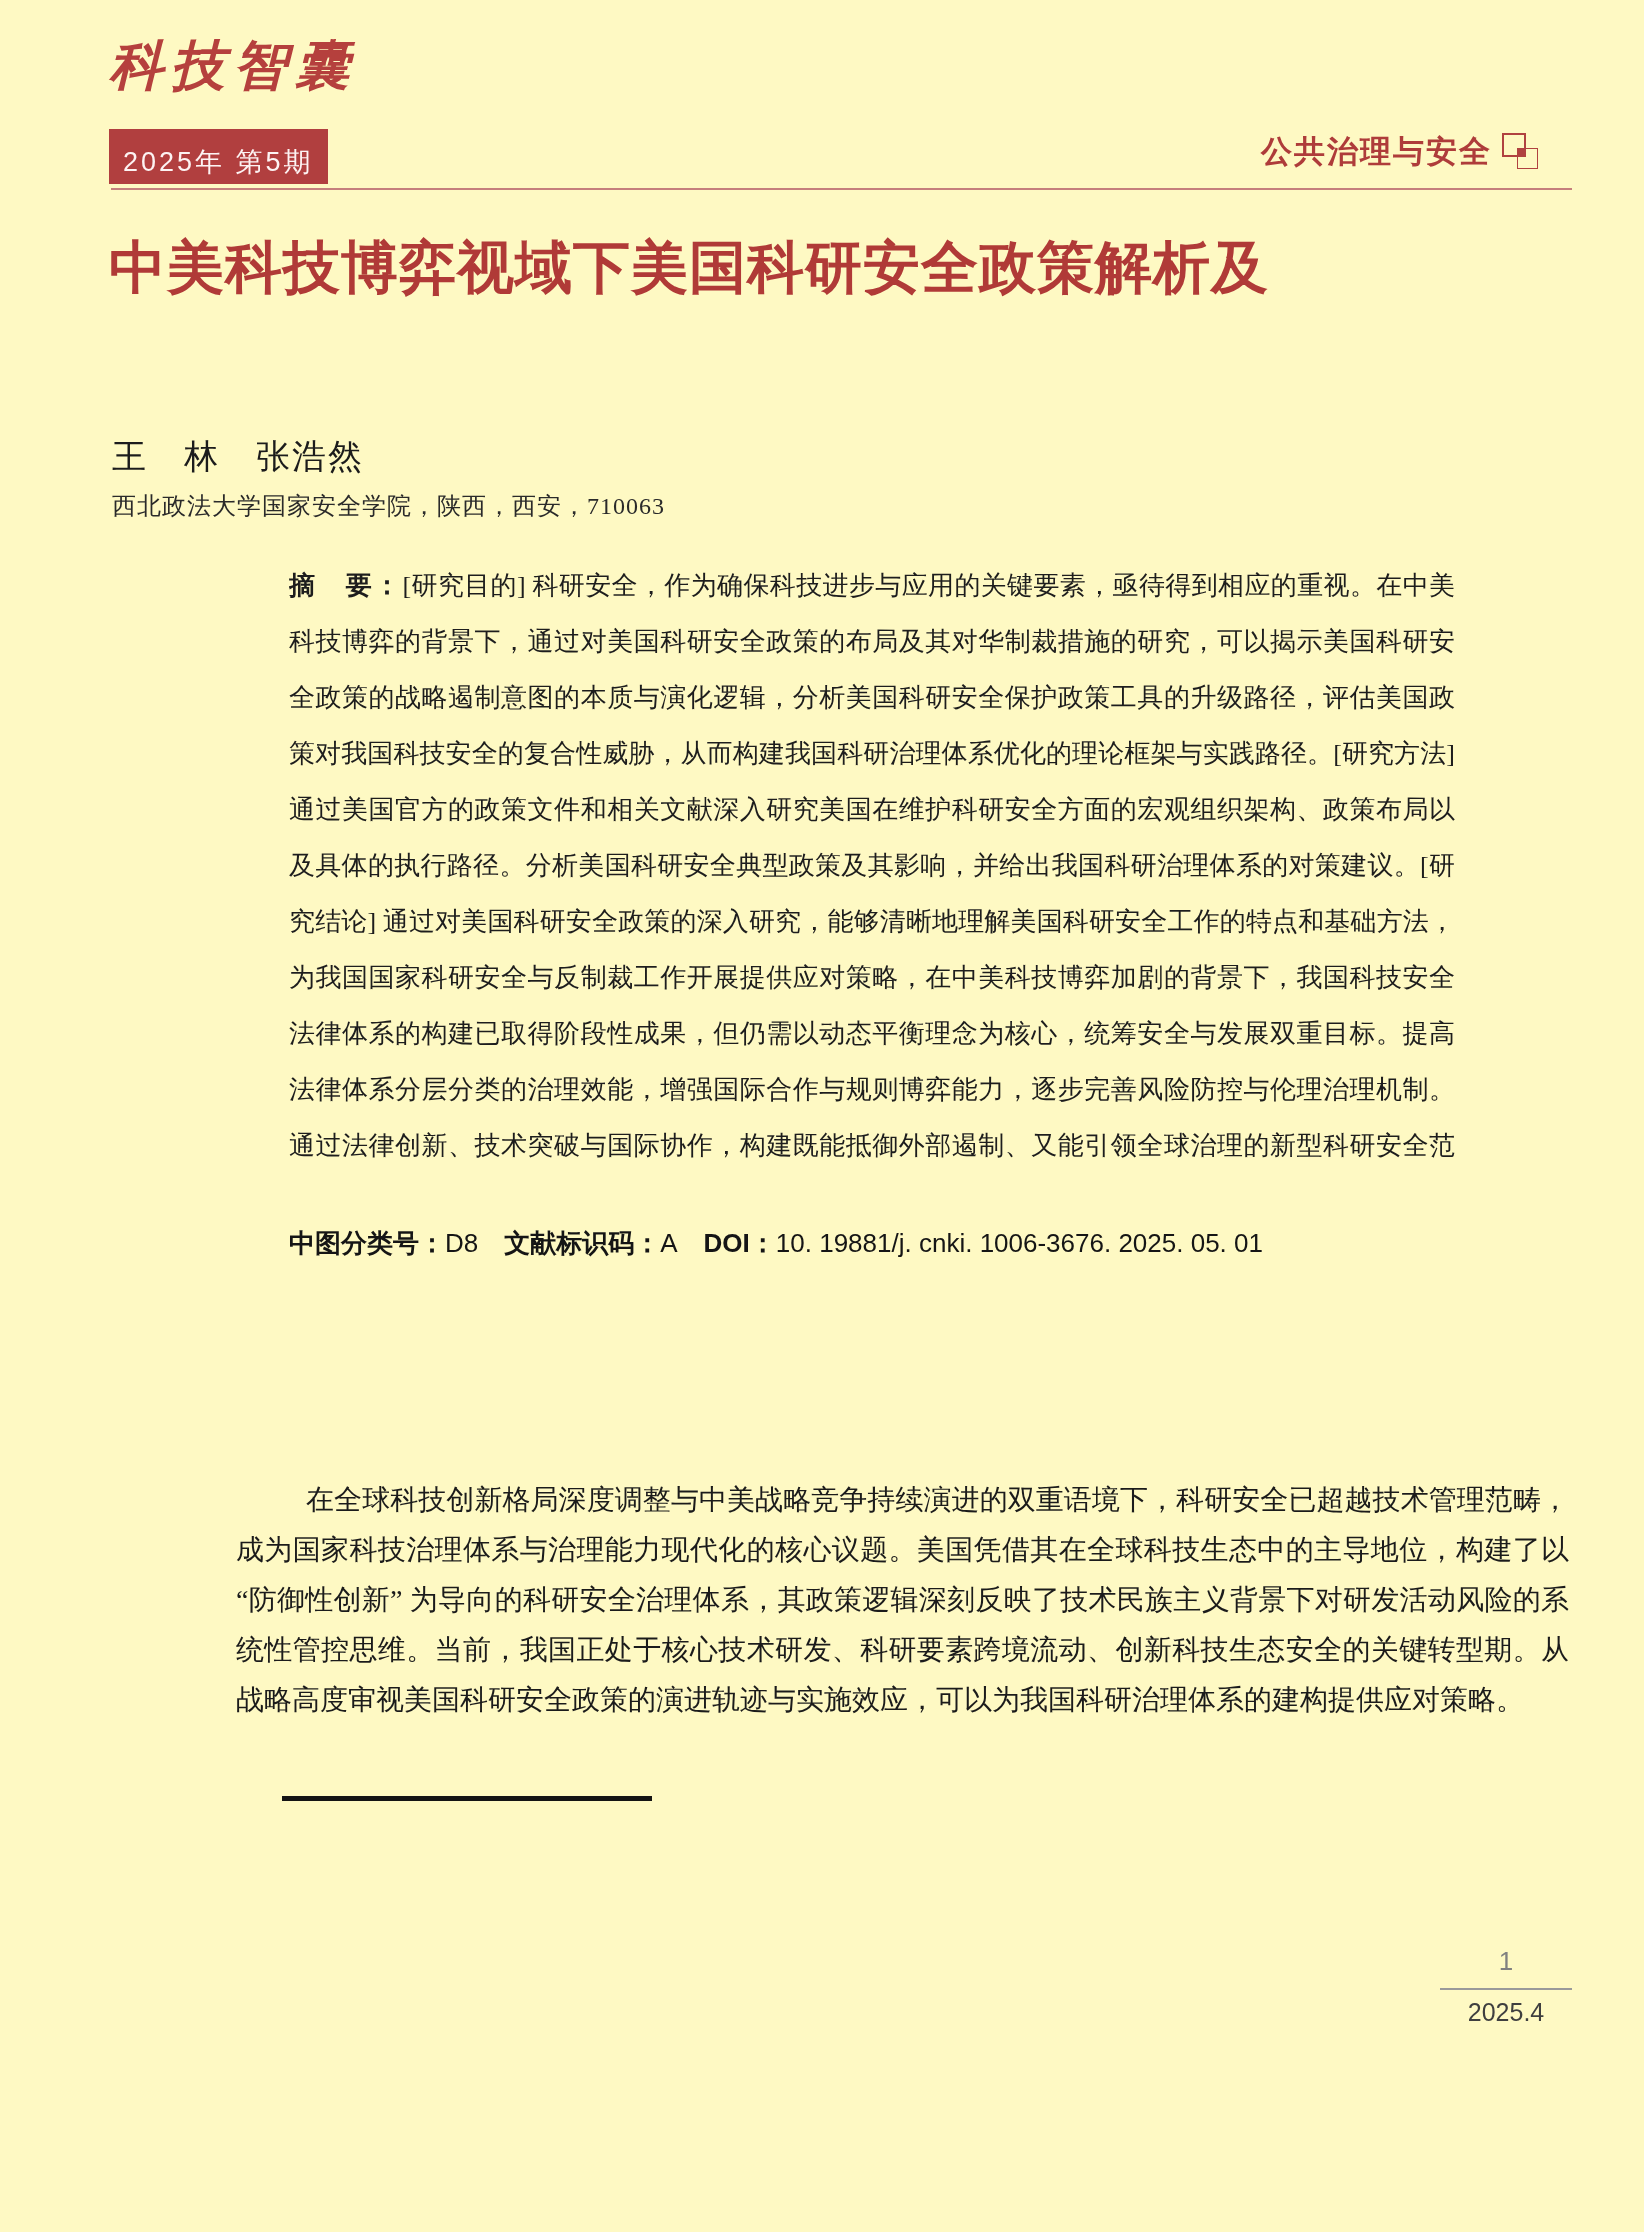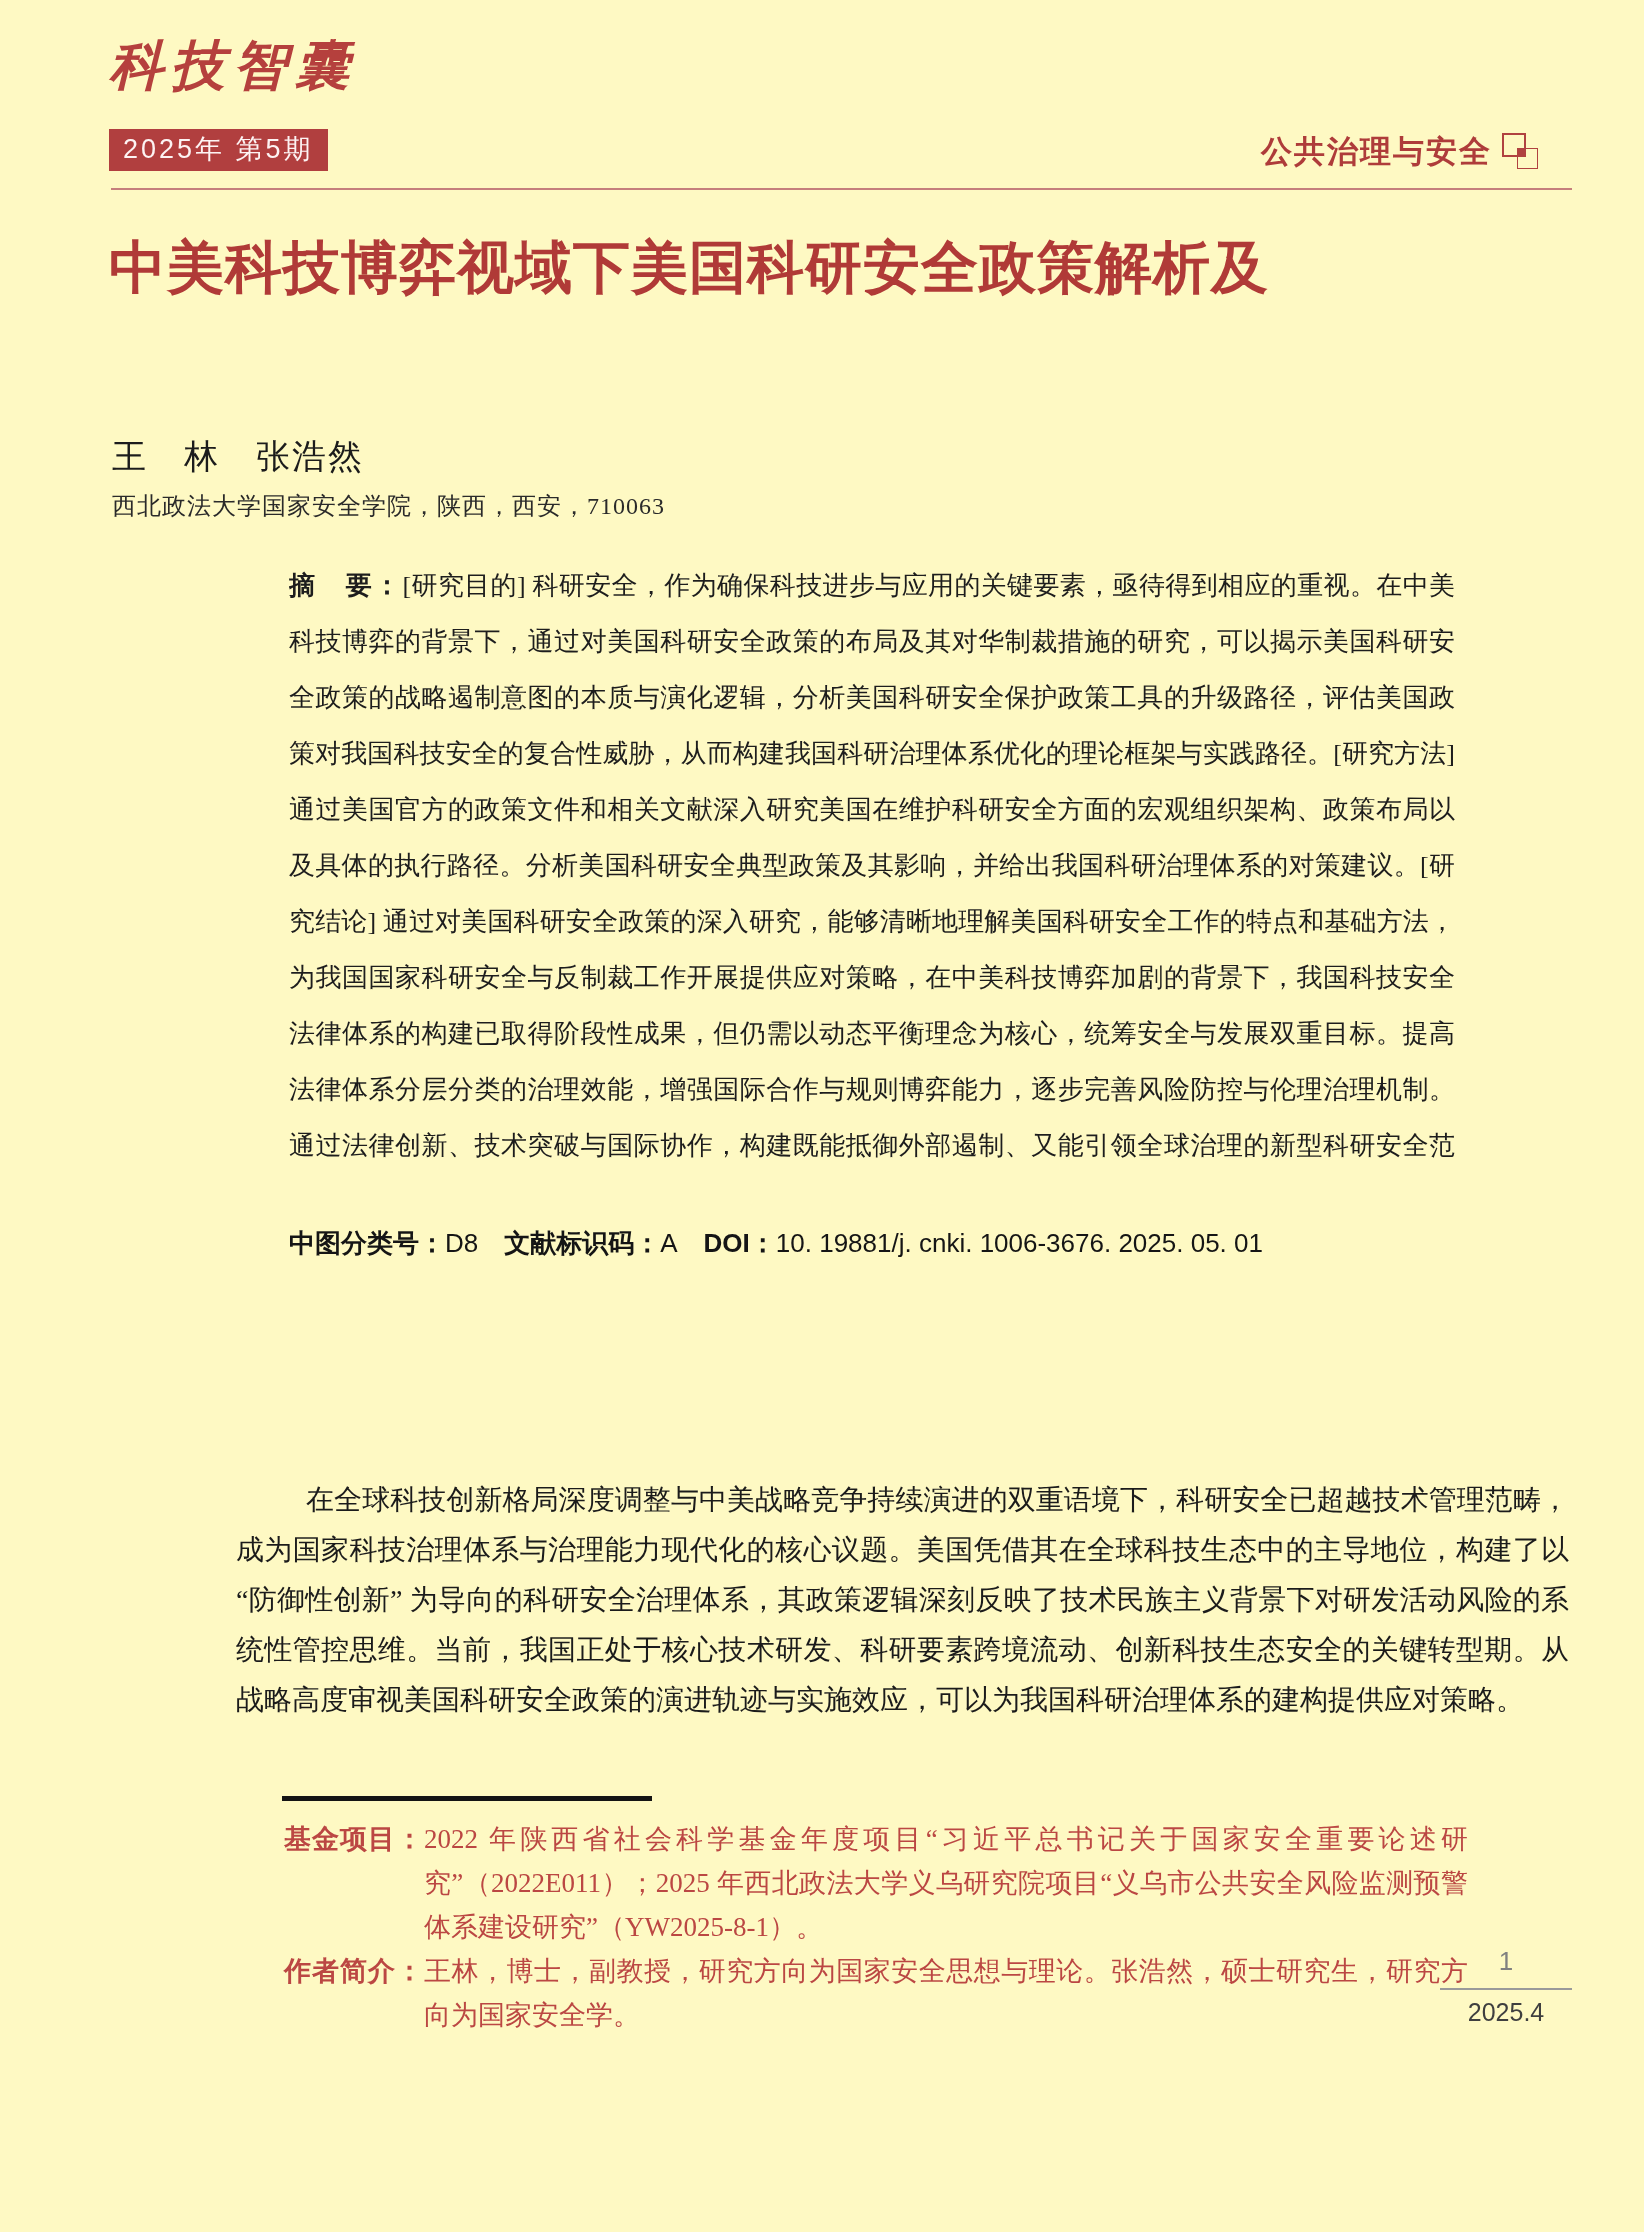--- a/index.html
+++ b/index.html
@@ -16,21 +16,21 @@
     position:absolute;left:109px;top:30px;
     font-family:"DejaVu Serif",serif;
     font-style:italic;font-weight:bold;
     font-size:54px;color:#b5403d;letter-spacing:8px;
     white-space:nowrap;
   }
   .issue-badge{
     position:absolute;left:109px;top:129px;
     background:#b13f3f;color:#fdf3f3;
     font-size:27px;line-height:1;
-    padding:7px 14px 8px 14px;letter-spacing:3px;
+    padding:20px 14px 8px 14px;letter-spacing:3px;
     white-space:nowrap;
   }
   .section-label{
     position:absolute;top:131px;right:105px;
     display:flex;align-items:center;gap:10px;
   }
   .section-label .txt{
     color:#ae3c3a;font-weight:bold;font-size:31px;letter-spacing:2px;
     white-space:nowrap;
   }
@@ -140,30 +140,20 @@
   <p class="abstract"><span class="lbl">摘　要：</span><span>[研究目的] 科研安全，作为确保科技进步与应用的关键要素，亟待得到相应的重视。在中美科技博弈的背景下，通过对美国科研安全政策的布局及其对华制裁措施的研究，可以揭示美国科研安全政策的战略遏制意图的本质与演化逻辑，分析美国科研安全保护政策工具的升级路径，评估美国政策对我国科技安全的复合性威胁，从而构建我国科研治理体系优化的理论框架与实践路径。[研究方法] 通过美国官方的政策文件和相关文献深入研究美国在维护科研安全方面的宏观组织架构、政策布局以及具体的执行路径。分析美国科研安全典型政策及其影响，并给出我国科研治理体系的对策建议。[研究结论] 通过对美国科研安全政策的深入研究，能够清晰地理解美国科研安全工作的特点和基础方法，为我国国家科研安全与反制裁工作开展提供应对策略，在中美科技博弈加剧的背景下，我国科技安全法律体系的构建已取得阶段性成果，但仍需以动态平衡理念为核心，统筹安全与发展双重目标。提高法律体系分层分类的治理效能，增强国际合作与规则博弈能力，逐步完善风险防控与伦理治理机制。通过法律创新、技术突破与国际协作，构建既能抵御外部遏制、又能引领全球治理的新型科研安全范式。</span></p>
 
 
   <div class="clc-line">
     <span class="lbl">中图分类号：</span><span class="val">D8</span><span class="gap"></span><span class="lbl">文献标识码：</span><span class="val">A</span><span class="gap"></span><span class="lbl">DOI：</span><span class="val">10. 19881/j. cnki. 1006-3676. 2025. 05. 01</span>
   </div>
 
   <p class="body-par">在全球科技创新格局深度调整与中美战略竞争持续演进的双重语境下，科研安全已超越技术管理范畴，成为国家科技治理体系与治理能力现代化的核心议题。美国凭借其在全球科技生态中的主导地位，构建了以 “防御性创新” 为导向的科研安全治理体系，其政策逻辑深刻反映了技术民族主义背景下对研发活动风险的系统性管控思维。当前，我国正处于核心技术研发、科研要素跨境流动、创新科技生态安全的关键转型期。从战略高度审视美国科研安全政策的演进轨迹与实施效应，可以为我国科研治理体系的建构提供应对策略。</p>
 
   <div class="footnote-rule"></div>
-  <div class="notes">
-    <div class="note">
-      <span class="nlbl">基金项目：</span>
-      <span class="ntxt">2022 年陕西省社会科学基金年度项目“习近平总书记关于国家安全重要论述研究”（2022E011）；2025 年西北政法大学义乌研究院项目“义乌市公共安全风险监测预警体系建设研究”（YW2025-8-1）。</span>
-    </div>
-    <div class="note">
-      <span class="nlbl">作者简介：</span>
-      <span class="ntxt">王林，博士，副教授，研究方向为国家安全思想与理论。张浩然，硕士研究生，研究方向为国家安全学。</span>
-    </div>
-  </div>
 
   <div class="footer">
     <div class="pagenum">1</div>
     <hr class="fline">
     <div class="fdate">2025.4</div>
   </div>
 
 </div>
 
 

